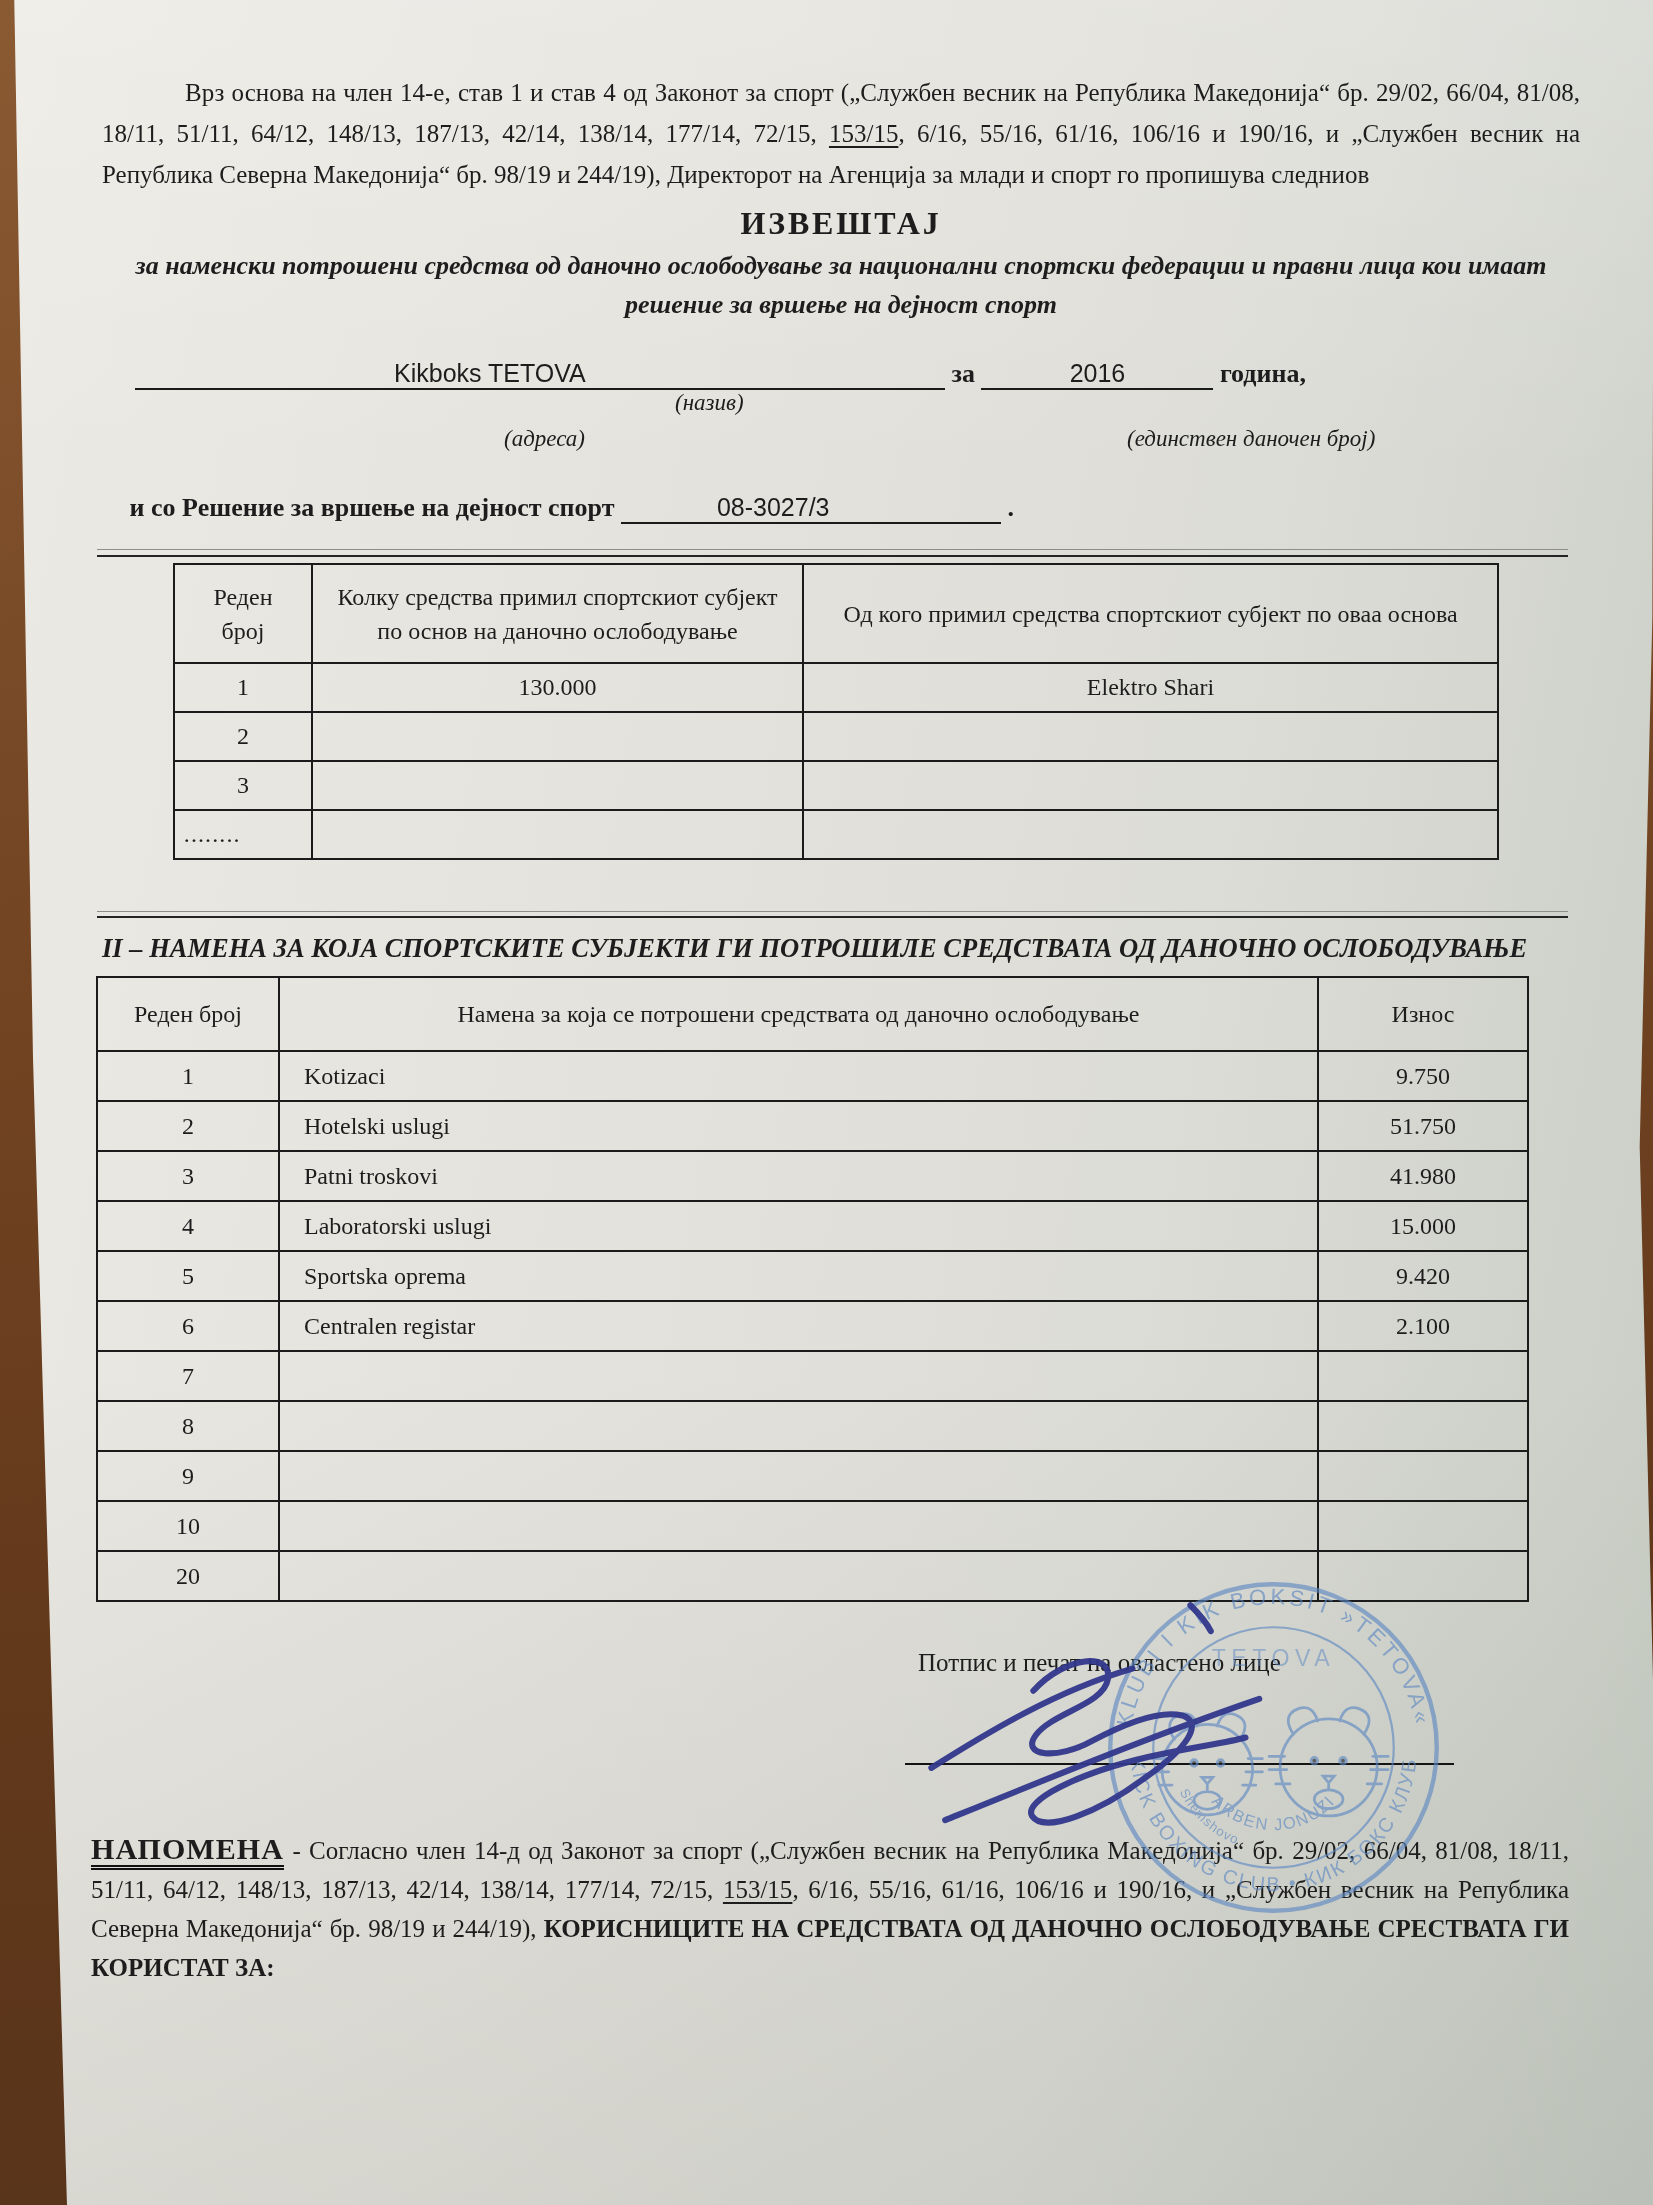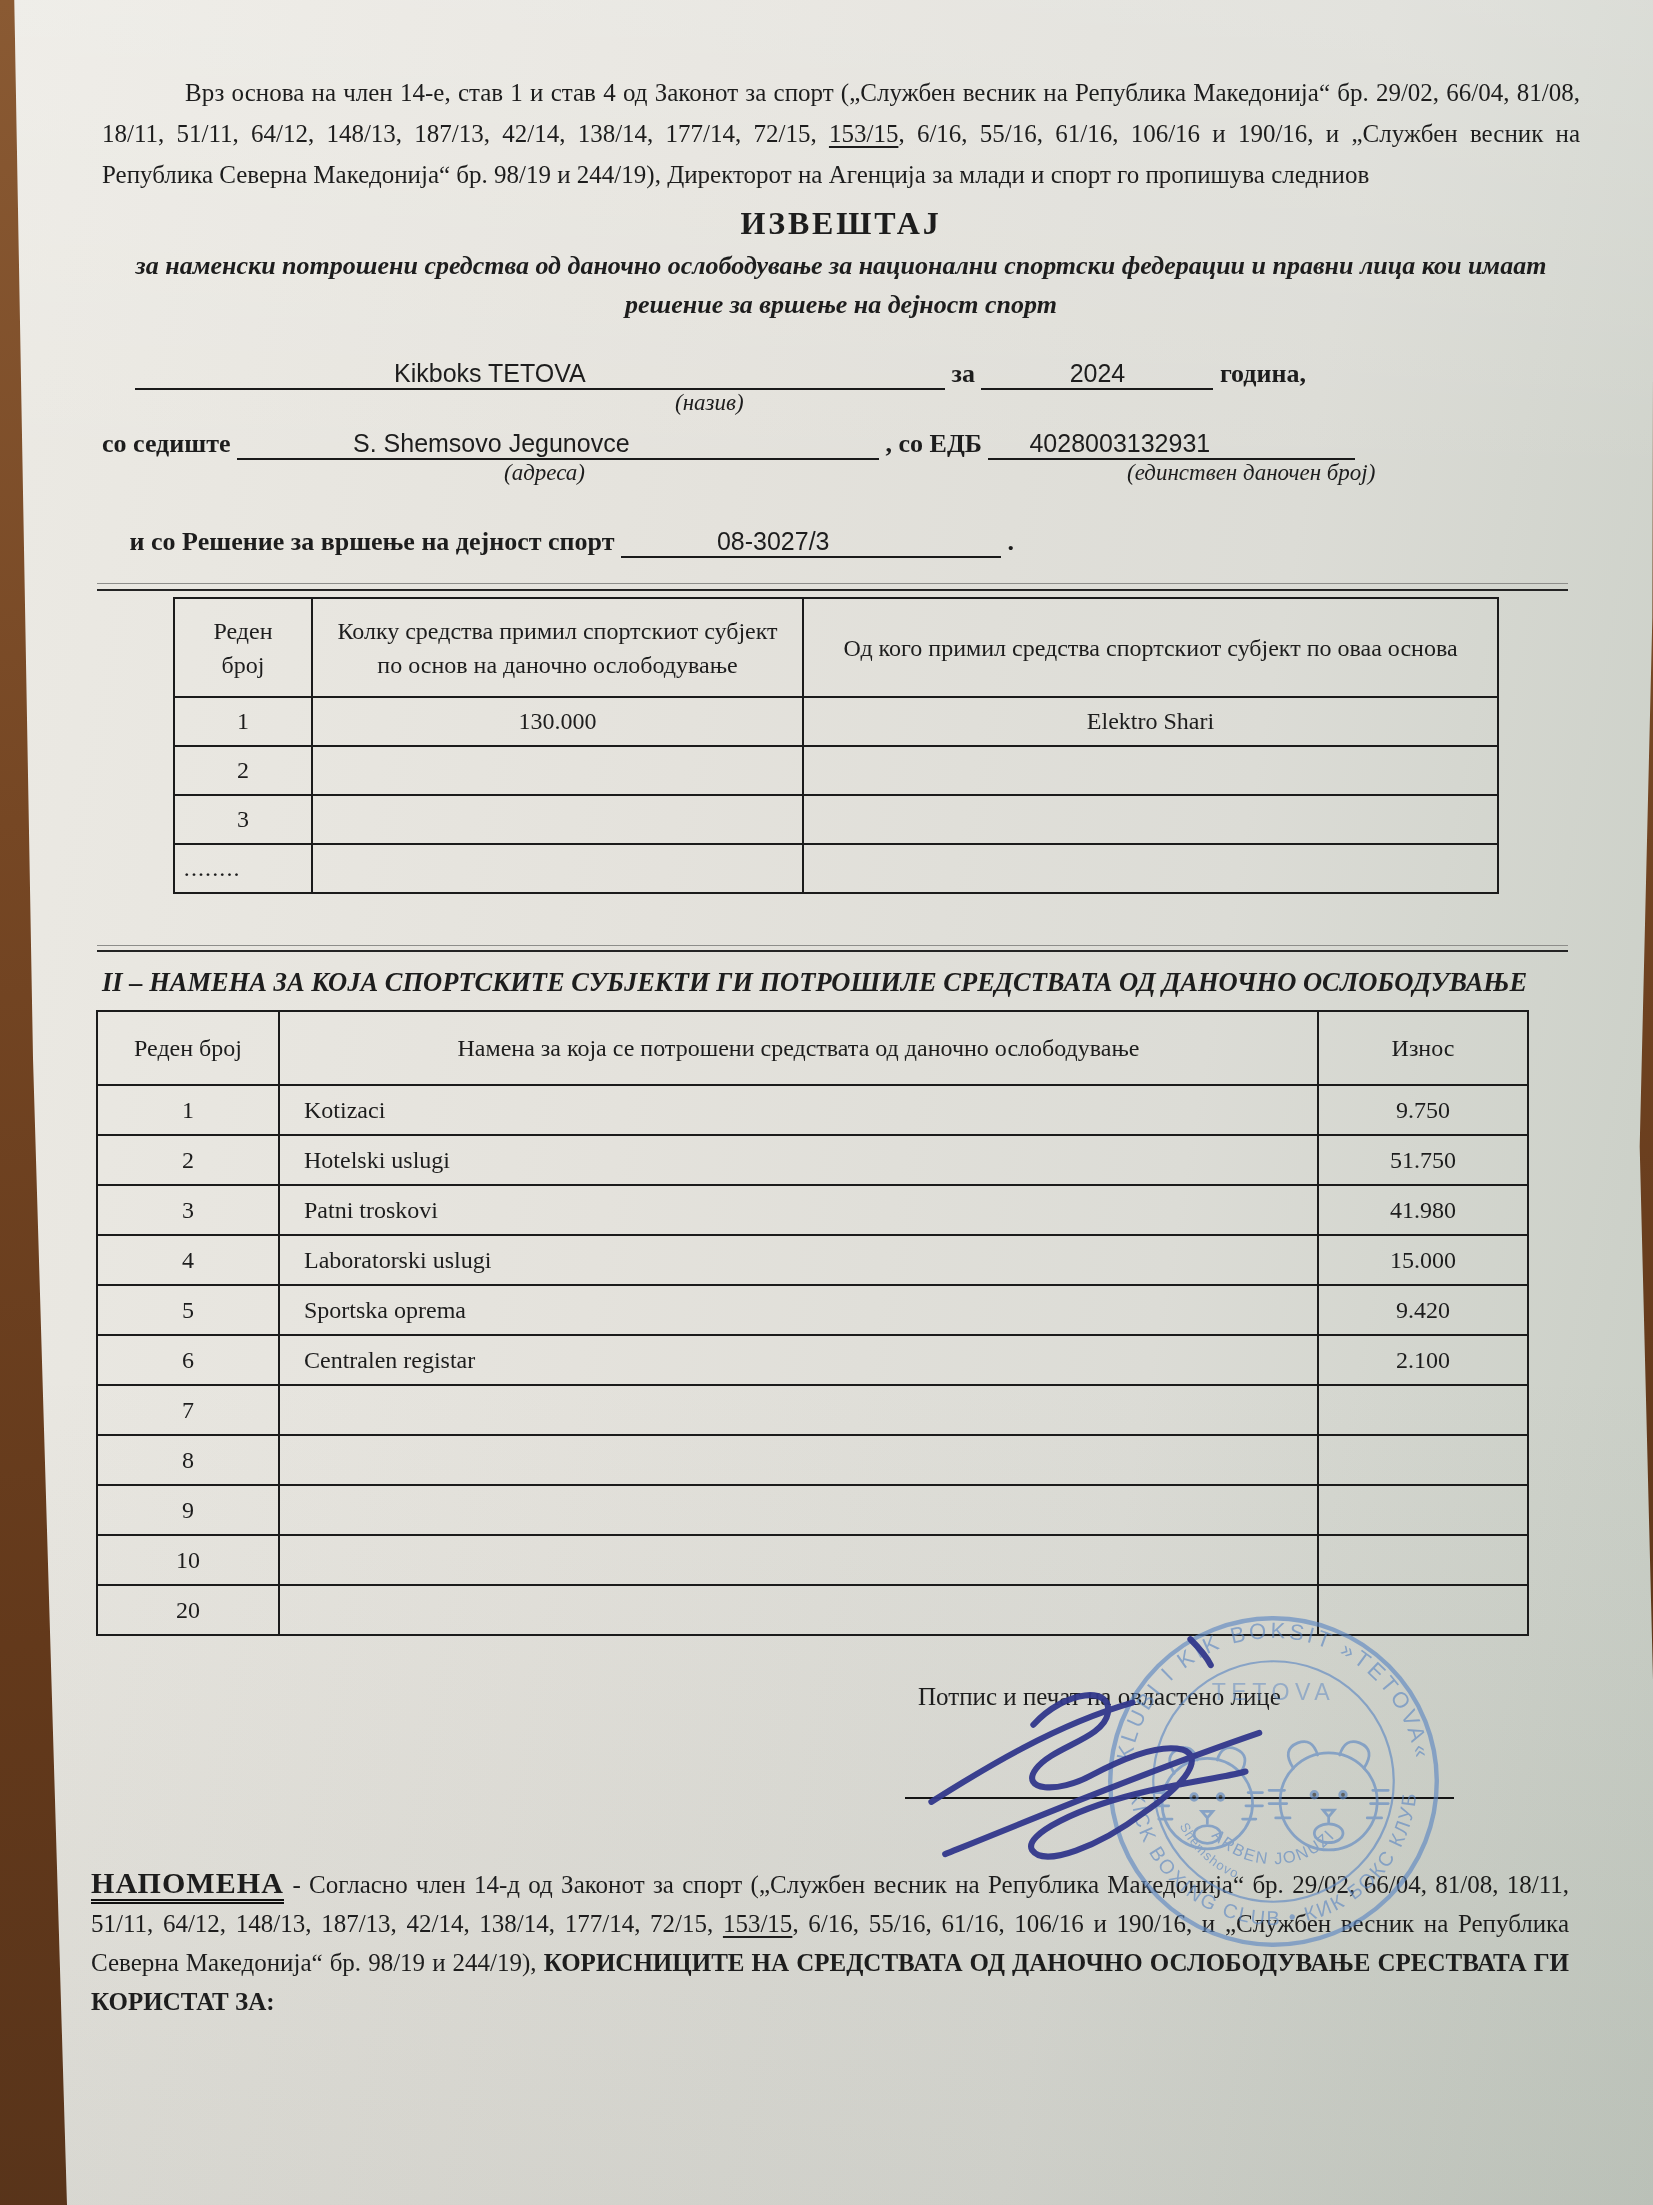--- a/index.html
+++ b/index.html
@@ -63,33 +63,27 @@
 
   <p class="intro"><span>Врз основа на член 14-е, став 1 и став 4 од Законот за спорт („Службен весник на Република Македонија“ бр. 29/02, 66/04, 81/08, 18/11, 51/11, 64/12, 148/13, 187/13, 42/14, 138/14, 177/14, 72/15, </span><span class="u-num">153/15</span><span>, 6/16, 55/16, 61/16, 106/16 и 190/16, и „Службен весник на Република Северна Македонија“ бр. 98/19 и 244/19), Директорот на Агенција за млади и спорт го пропишува следниов</span></p>
 
   <div class="title">ИЗВЕШТАЈ</div>
 
   <p class="subtitle">за наменски потрошени средства од даночно ослободување за национални спортски федерации и правни лица кои имаат решение за вршење на дејност спорт</p>
 
   <div class="formline" style="margin:33px 0 0 33px;">
     <span class="fill" style="width:810px;padding-left:259px;">Kikboks TETOVA</span>
     <span class="lbl">за</span>
-    <span class="fill" style="width:232px;text-align:center;">2024</span>
+    <span class="fill" style="width:232px;text-align:center;">2016</span>
     <span class="lbl">година,</span>
   </div>
   <div class="caprow">
     <span style="left:573px;">(назив)</span>
   </div>
 
-  <div class="formline" style="margin-top:1.1px;">
-    <span class="lbl">со седиште</span>
-    <span class="fill" style="width:642px;padding-left:116px;">S. Shemsovo Jegunovce</span>
-    <span class="lbl">, со ЕДБ</span>
-    <span class="fill" style="width:367px;padding-left:41px;">4028003132931</span>
-  </div>
   <div class="caprow" style="height:44px;">
     <span style="left:402px;">(адреса)</span>
     <span style="left:1025px;">(единствен даночен број)</span>
   </div>
 
   <div class="formline" style="margin:21px 0 0 27.6px;">
     <span class="lbl">и со Решение за вршење на дејност спорт</span>
     <span class="fill" style="width:380px;padding-left:96px;">08-3027/3</span>
     <span class="lbl">.</span>
   </div>

